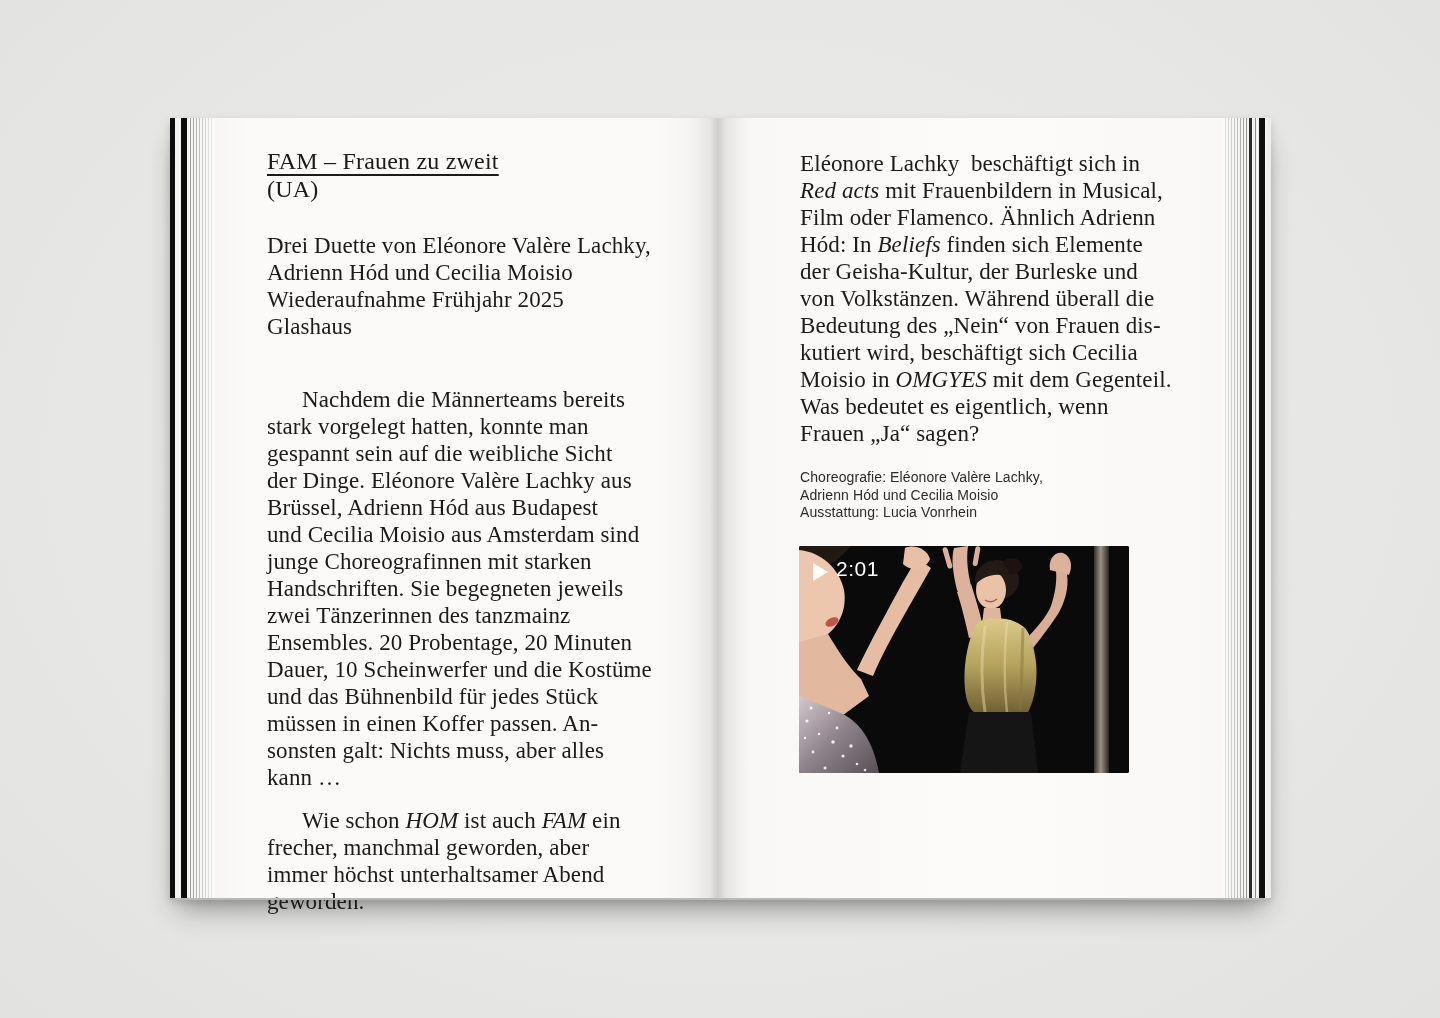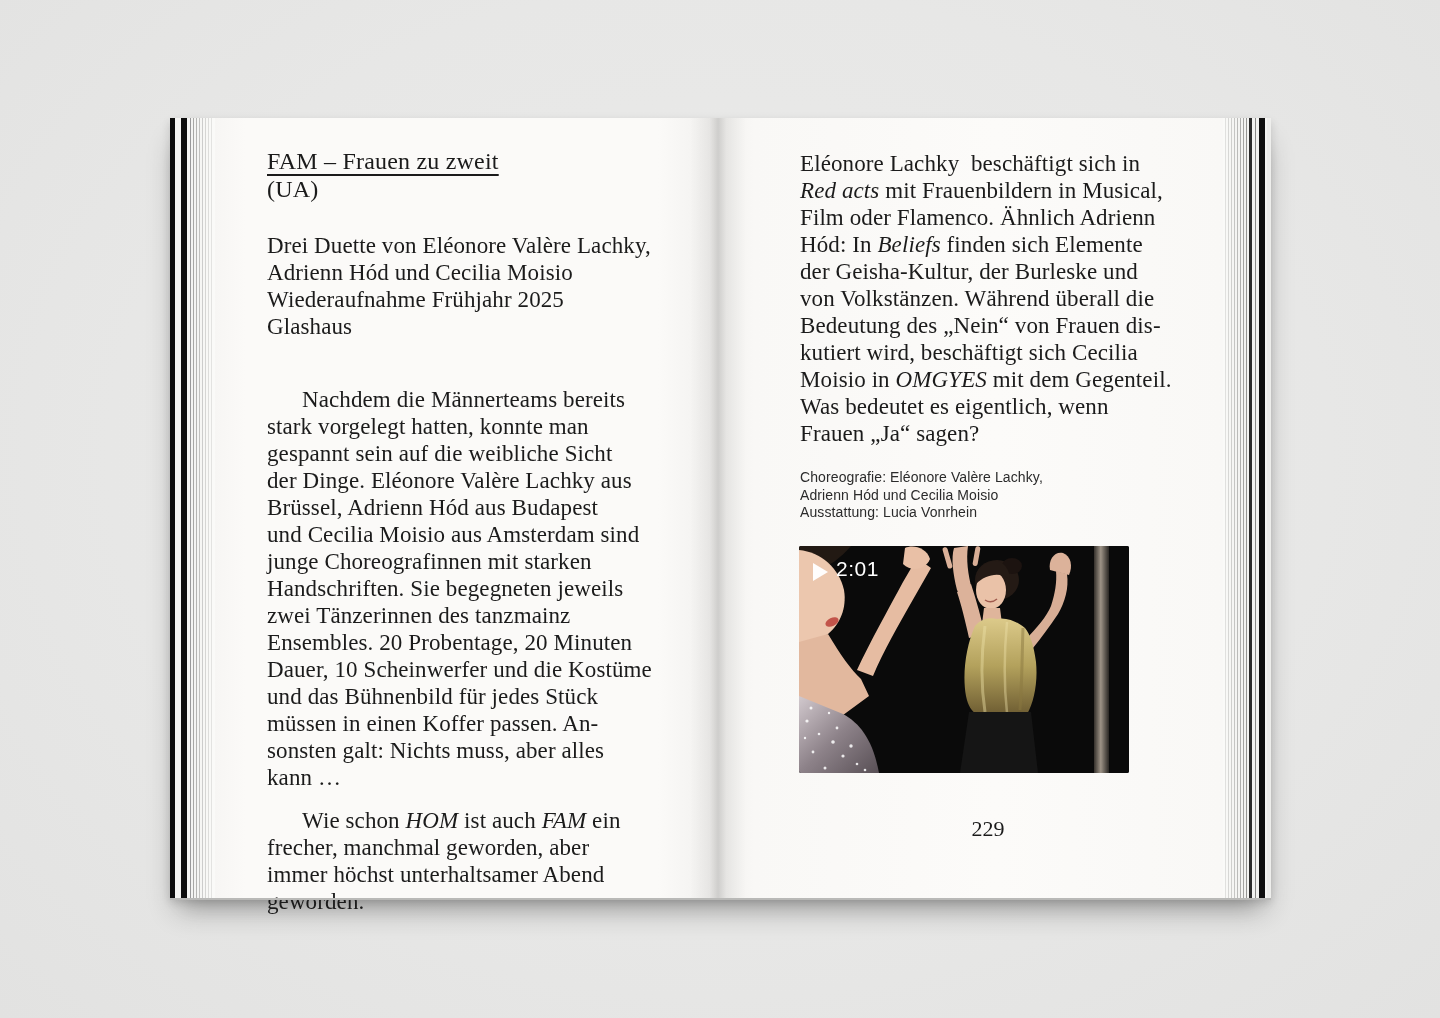--- a/index.html
+++ b/index.html
@@ -187,19 +187,18 @@
             <path d="M208,76 C205,108 205,140 208,167" stroke="#efe3ad" stroke-width="2.5" opacity="0.4" fill="none"></path>
             <path d="M224,82 C223,110 223,138 221,164" stroke="#8a7840" stroke-width="3" opacity="0.5" fill="none"></path>
             <path d="M170,166 L232,166 L239,227 L161,227 Z" fill="#151515"></path>
           </g>
         </svg>
         <span class="play"></span>
         <span class="duration">2:01</span>
       </figure>
 
       <div class="footer">
-        <div>229</div>
       </div>
     </div>
 
     <div class="gutter"></div>
   </div>
 </div>
 
 </body></html>

